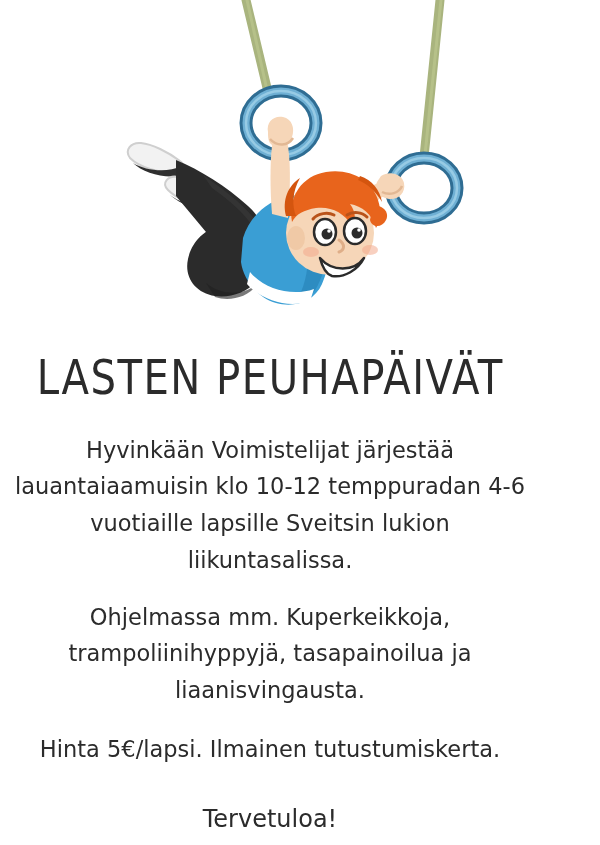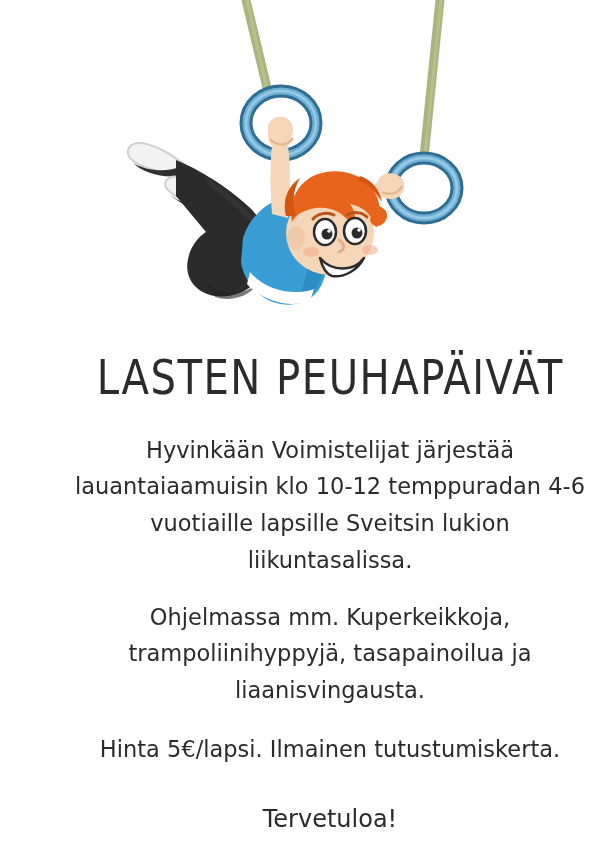--- a/index.html
+++ b/index.html
@@ -13,21 +13,21 @@
     font-family: "DejaVu Sans", sans-serif;
     overflow: hidden;
   }
   .poster {
     position: relative;
     width: 600px;
     height: 845px;
     background: #ffffff;
     display: flex;
     flex-direction: column;
-    align-items: flex-end;
+    align-items: flex-start;
   }
 
   
   .illustration {
     position: relative;
     width: 600px;
     height: 335px;
     overflow: hidden;
   }
   .illustration svg {

